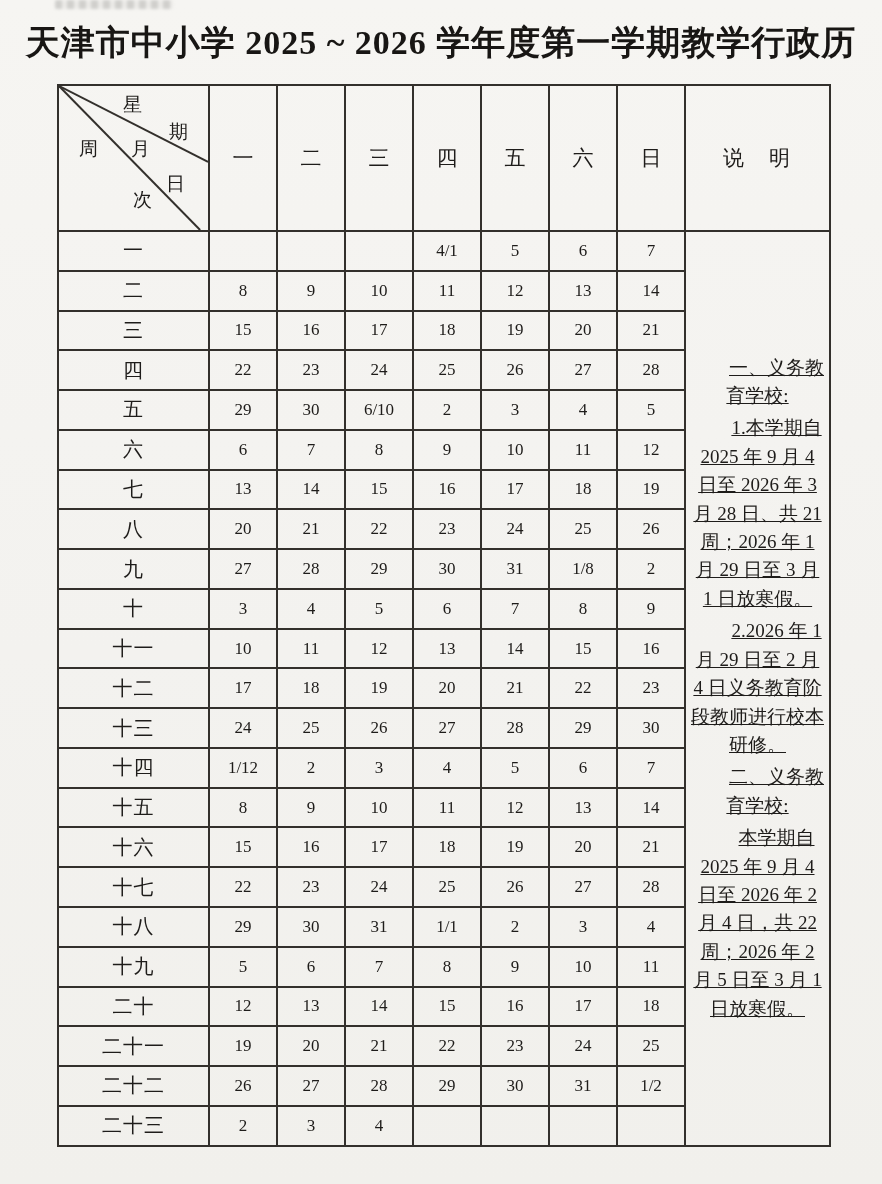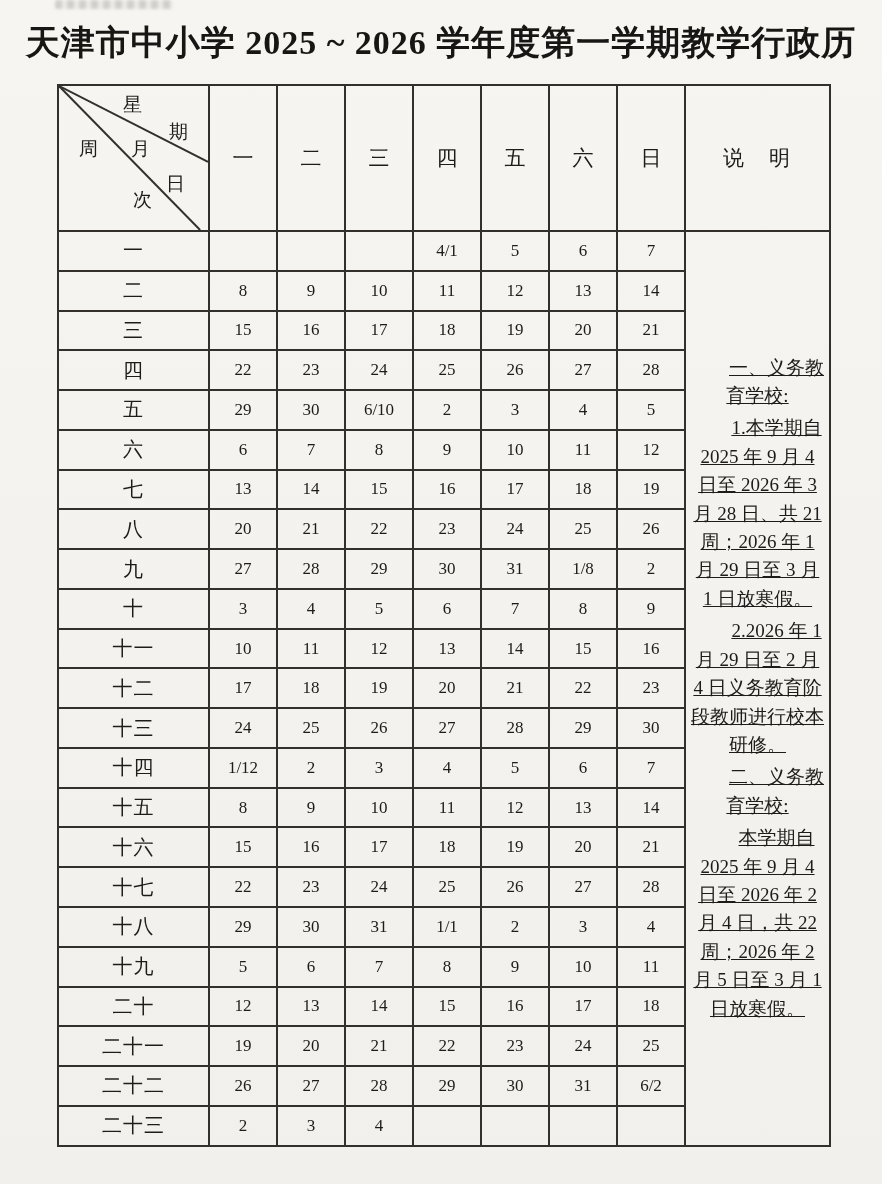--- a/index.html
+++ b/index.html
@@ -335,21 +335,21 @@
           <td class="day-cell">25</td>
         </tr>
         <tr>
           <td class="week-label">二十二</td>
           <td class="day-cell">26</td>
           <td class="day-cell">27</td>
           <td class="day-cell">28</td>
           <td class="day-cell">29</td>
           <td class="day-cell">30</td>
           <td class="day-cell">31</td>
-          <td class="day-cell">6/2</td>
+          <td class="day-cell">1/2</td>
         </tr>
         <tr>
           <td class="week-label">二十三</td>
           <td class="day-cell">2</td>
           <td class="day-cell">3</td>
           <td class="day-cell">4</td>
           <td class="day-cell"></td>
           <td class="day-cell"></td>
           <td class="day-cell"></td>
           <td class="day-cell"></td>

